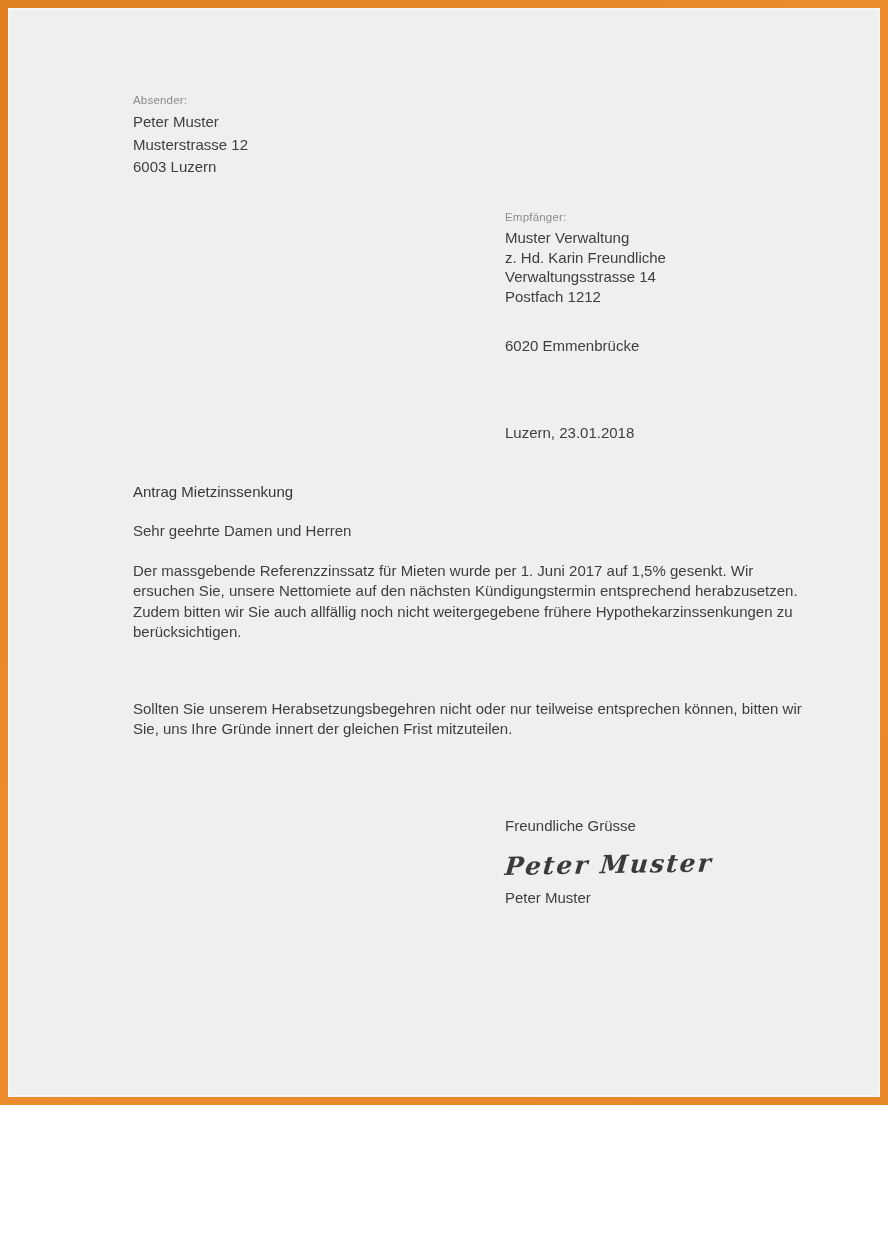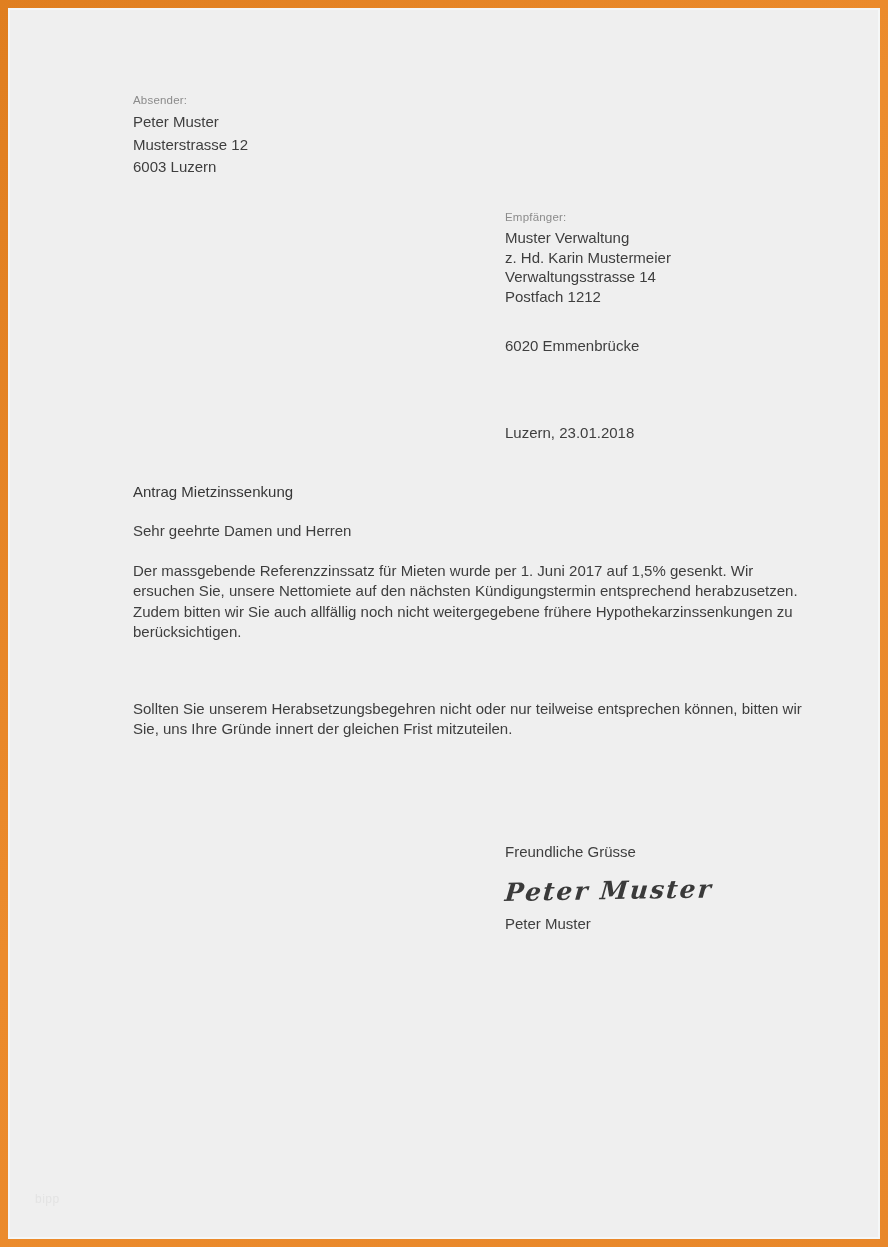--- a/index.html
+++ b/index.html
@@ -4,21 +4,21 @@
 <style>
   * { margin: 0; padding: 0; box-sizing: border-box; }
   html, body { background: #ffffff; }
   body {
     font-family: "Liberation Sans", sans-serif;
     width: 888px;
   }
   .page {
     position: relative;
     width: 888px;
-    height: 1247px;
+    height: 1105px;
     background: linear-gradient(135deg, #e07f20 0%, #ec8c2d 45%, #e8872a 100%);
     overflow: hidden;
   }
   .inner {
     position: absolute;
     left: 8px; top: 8px; right: 8px; bottom: 8px;
     background: #efefef;
     box-shadow: inset 0 0 0 2px rgba(250, 253, 253, 0.55);
     color: #3e3e3e;
     font-size: 15px;
@@ -46,21 +46,21 @@
 
   .para {
     position: absolute; left: 125px;
     width: 672px;
     line-height: 20.3px;
   }
   .para-1 { top: 553px; }
   .para-2 { top: 650px; }
   .para-3 { top: 691px; }
 
-  .closing { position: absolute; left: 497px; top: 808px; margin-top: 26px; }
+  .closing { position: absolute; left: 497px; top: 808px; }
   .greeting { line-height: 20px; }
   .signature {
     margin-top: 16px;
     font-family: "DejaVu Serif", serif;
     font-style: italic;
     font-weight: bold;
     font-size: 25px;
     letter-spacing: 2px;
     color: #3a3a3a;
     transform: rotate(-1deg) skewX(-6deg);
@@ -85,21 +85,21 @@
     <div class="sender">
       <div class="block-label">Absender:</div>
       <div class="addr-line">Peter Muster</div>
       <div class="addr-line">Musterstrasse 12</div>
       <div class="addr-line">6003 Luzern</div>
     </div>
 
     <div class="recipient">
       <div class="block-label">Empfänger:</div>
       <div class="addr-line">Muster Verwaltung</div>
-      <div class="addr-line">z. Hd. Karin Mustermeier</div>
+      <div class="addr-line">z. Hd. Karin Freundliche</div>
       <div class="addr-line">Verwaltungsstrasse 14</div>
       <div class="addr-line">Postfach 1212</div>
       <div class="city-line">6020 Emmenbrücke</div>
     </div>
 
     <div class="dateline">Luzern, 23.01.2018</div>
 
     <div class="subject">Antrag Mietzinssenkung</div>
 
     <div class="salutation">Sehr geehrte Damen und Herren</div>

